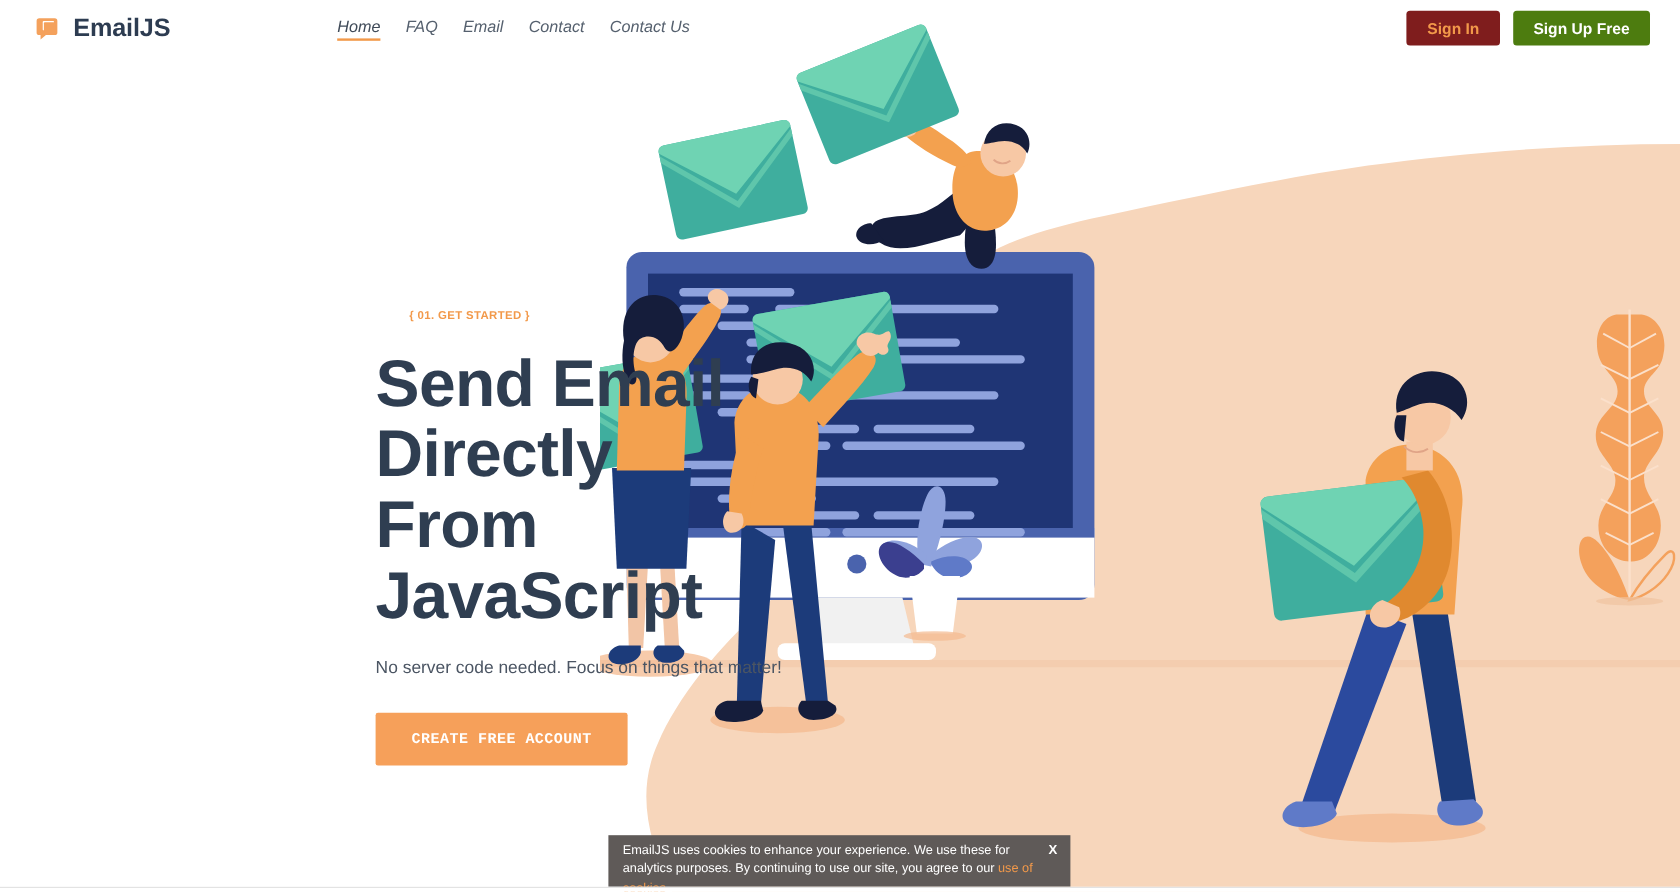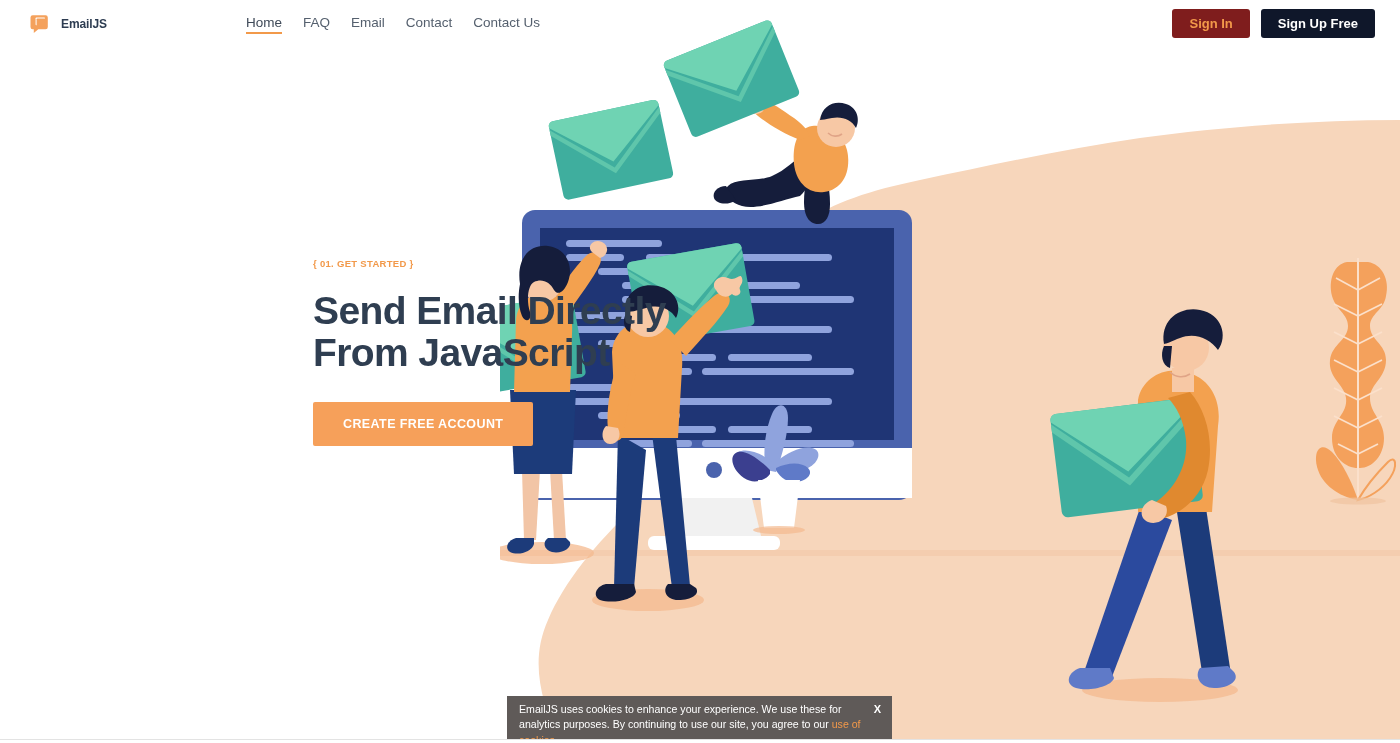--- a/index.html
+++ b/index.html
@@ -25,81 +25,81 @@
     z-index: 40;
     background: transparent;
   }
   .brand {
     display: flex; align-items: center; gap: 10px;
     margin-left: 27px;
     text-decoration: none;
   }
   .brand-mark { width: 24px; height: 24px; display: block; }
   .brand-text {
-    font-size: 12px; font-weight: bold; color: #2d3c51;
+    font-size: 21px; font-weight: bold; color: #2d3c51;
     letter-spacing: -0.1px;
   }
   .nav {
     display: flex; align-items: center; gap: 21px;
     margin-left: 139px;
   }
   .nav a {
     font-size: 13.5px; color: #55606e; text-decoration: none;
-    padding-bottom: 3px; position: relative;
+    padding-bottom: 3px; position: relative; font-style: italic;
   }
   .nav a.active { color: #3f4a58; }
   .nav a.active::after {
     content: ""; position: absolute; left: 0; right: 0; bottom: -1px;
     height: 1.6px; background: #f2994a;
   }
   .header-actions {
     margin-left: auto; margin-right: 25px;
     display: flex; align-items: center; gap: 11px;
   }
   .btn-signin {
     background: #7f1d1d; color: #f2994a;
     border: none; border-radius: 3px;
     font-size: 13px; font-weight: bold;
     padding: 7px 17px; cursor: pointer;
     font-family: inherit;
   }
   .btn-signup {
-    background: #0f172a; color: #ffffff;
+    background: #4d7c0f; color: #ffffff;
     border: none; border-radius: 3px;
     font-size: 13px; font-weight: bold;
     padding: 7px 17px; cursor: pointer;
     font-family: inherit;
   }
 
   
   .hero-copy {
     position: absolute; left: 313px; top: 258px;
     width: 420px; z-index: 30;
   }
   .eyebrow {
     font-size: 9.5px; color: #f2994a; letter-spacing: 0.3px;
-    font-weight: bold; margin-bottom: 21px;
+    font-weight: bold; margin-bottom: 21px; margin-left: 28px;
   }
   .hero-title {
-    font-size: 39px; line-height: 1.07; font-weight: bold;
+    font-size: 55px; line-height: 1.07; font-weight: bold;
     color: #2f3e51; letter-spacing: -0.6px;
     white-space: pre-line;
   }
   .hero-sub {
     margin-top: 24px;
     font-size: 14.5px; color: #4b5563;
   }
   .btn-cta {
     margin-top: 29px;
     display: inline-block;
     background: #f6a05a; color: #ffffff;
     border: none; border-radius: 2px;
     font-size: 12.5px; font-weight: bold; letter-spacing: 0.4px;
     padding: 15px 30px; cursor: pointer;
-    font-family: Liberation Sans, sans-serif;
+    font-family: Liberation Mono, monospace;
   }
 
   
   .illustration {
     position: absolute; right: 0; top: 0;
     width: 900px; height: 743px;
     z-index: 10;
   }
   .illustration svg { display: block; width: 100%; height: 100%; }
 
@@ -410,20 +410,21 @@
     <div class="header-actions">
       <button class="btn-signin">Sign In</button>
       <button class="btn-signup">Sign Up Free</button>
     </div>
   </header>
 
   <section class="hero-copy">
     <div class="eyebrow">{ 01. GET STARTED }</div>
     <h1 class="hero-title">Send Email Directly
 From JavaScript</h1>
+    <p class="hero-sub">No server code needed. Focus on things that matter!</p>
     <button class="btn-cta">CREATE FREE ACCOUNT</button>
   </section>
 
   <div class="cookie-banner">
     <div class="cookie-text">
       <span>EmailJS uses cookies to enhance your experience. We use these for analytics purposes. By continuing to use our site, you agree to our </span><a class="cookie-link" href="#">use of cookies</a>
     </div>
     <button class="cookie-close">X</button>
   </div>
 

